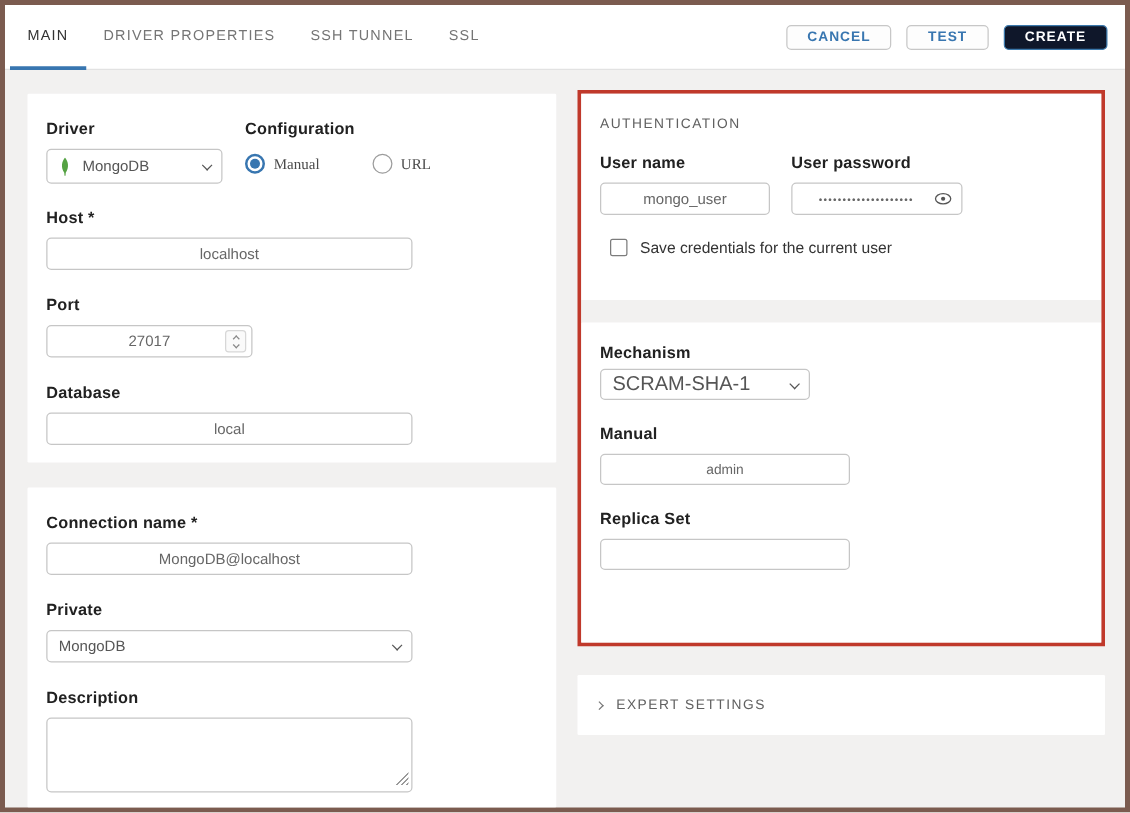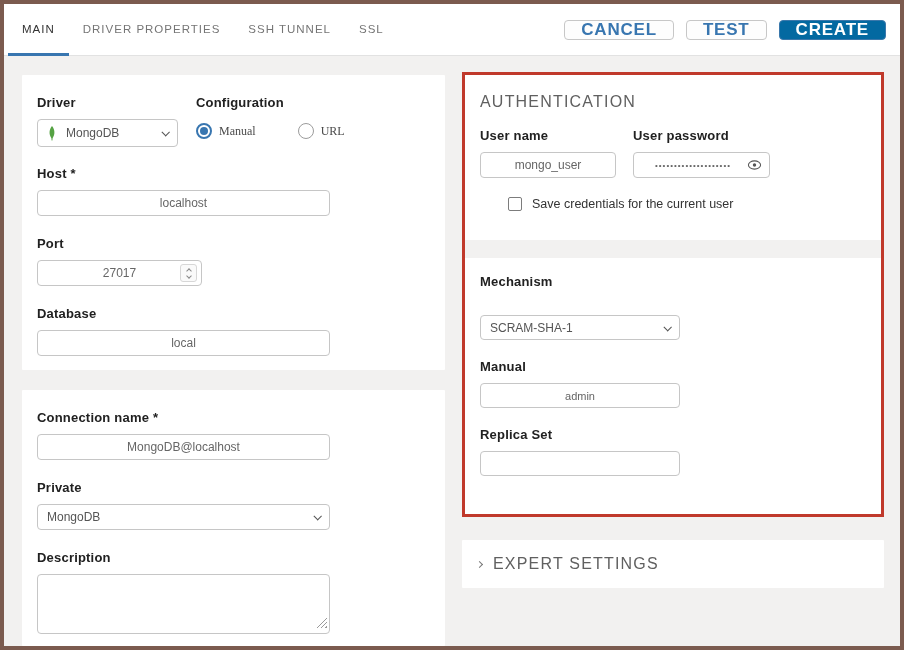--- a/index.html
+++ b/index.html
@@ -8,39 +8,39 @@
 
   .window { position:relative; width:904px; height:650px; border:4px solid #7b5b4f; background:#f2f1f0; overflow:hidden; }
   .inner { position:relative; width:896px; height:642px; }
 
   
   .header { position:absolute; left:0; top:0; width:896px; height:52px; background:#fff; border-bottom:1px solid #e2e2e2; display:flex; align-items:stretch; }
   .tabs { display:flex; align-items:stretch; margin-left:4px; }
   .tab { display:flex; align-items:center; padding:0 14px; font-size:11.5px; letter-spacing:1px; color:#757575; cursor:pointer; border-bottom:3px solid transparent; margin-bottom:-1px; }
   .tab.active { color:#333; border-bottom-color:#3876b0; }
   .actions { margin-left:auto; display:flex; align-items:center; gap:12px; margin-right:14px; }
-  .btn { height:20px; padding:0 16px; border-radius:4px; font-size:17px; font-weight:bold; letter-spacing:0.8px; display:flex; align-items:center; cursor:pointer; font-family:inherit; }
+  .btn { height:20px; padding:0 16px; border-radius:4px; font-size:11px; font-weight:bold; letter-spacing:0.8px; display:flex; align-items:center; cursor:pointer; font-family:inherit; }
   .btn.outline { background:#fdfdfd; border:1px solid #c7c7c7; color:#3876b0; }
-  .btn.primary { background:#0369a1; border:1px solid #3b78ab; color:#fff; }
+  .btn.primary { background:#0f172a; border:1px solid #3b78ab; color:#fff; }
 
   
   .card { position:absolute; background:#fff; border-radius:1px; }
   .card-left-1 { left:18px; top:71px; width:423px; height:295px; }
   .card-left-2 { left:18px; top:386px; width:423px; height:256px; }
   .card-expert { left:458px; top:536px; width:422px; height:48px; display:flex; align-items:center; padding-left:15px; }
 
   .redbox { position:absolute; left:458px; top:68px; width:422px; height:445px; border:3px solid #c0392b; display:flex; flex-direction:column; }
   .redbox .seg-a { background:#fff; height:165px; position:relative; }
   .redbox .seg-gap { background:#f2f1f0; height:18px; }
   .redbox .seg-b { background:#fff; flex:1; position:relative; }
 
   .pad { padding-left:15px; padding-right:15px; }
 
   .label { font-size:13px; font-weight:bold; color:#212121; letter-spacing:0.2px; }
-  .sec-title { font-size:16px; letter-spacing:1.2px; color:#606060; }
+  .sec-title { font-size:11px; letter-spacing:1.2px; color:#606060; }
 
   .input { height:26px; border:1px solid #c6c6c6; border-radius:4px; background:#fff; font-size:12px; color:#666; padding:0 9px; font-family:inherit; display:block;text-align:center; }
   textarea.input { resize:none; padding-top:6px; }
 
   .selectbox { height:26px; border:1px solid #c6c6c6; border-radius:4px; background:#fff; display:flex; align-items:center; padding:0 9px; font-size:12px; color:#555; cursor:pointer; position:relative; }
   .selectbox .sel-text { flex:1; }
 
   .chev { display:inline-block; width:6px; height:6px; border-right:1.6px solid #555; border-bottom:1.6px solid #555; }
   .chev.down { transform:rotate(45deg) translateY(-1px); }
   .chev.right { transform:rotate(-45deg); }
@@ -191,34 +191,34 @@
             <div style="position:relative; width:137px; margin-top:9px;">
               <input class="input" style="width: 137px; font-size: 8px; letter-spacing: 1px; padding-right: 26px;" value="••••••••••••••••••••">
               <svg class="eye" viewBox="0 0 16 14">
                 <ellipse cx="8" cy="7" rx="6.5" ry="4.4" fill="none" stroke="#555" stroke-width="1.1"></ellipse>
                 <circle cx="8" cy="7" r="1.8" fill="#555"></circle>
               </svg>
             </div>
           </div>
         </div>
         <div class="pad" style="margin-top:19px;">
-          <div class="check-row" style="margin-left:28px;">
+          <div class="check-row" style="margin-left:8px;">
             <span class="checkbox"></span>
             <span class="check-lbl">Save credentials for the current user</span>
           </div>
         </div>
       </div>
 
       <div class="seg-gap"></div>
 
       <div class="seg-b">
 
         <div class="pad" style="margin-top:16px;">
           <div class="label">Mechanism</div>
-          <div class="selectbox" style="width:200px; height:25px; margin-top:26px; font-size:12px;">
+          <div class="selectbox" style="width:168px; height:25px; margin-top:6px; font-size:16px;">
             <span class="sel-text">SCRAM-SHA-1</span>
             <i class="chev down"></i>
           </div>
         </div>
 
         <div class="pad" style="margin-top:19px;">
           <div class="label">Manual</div>
           <input class="input" style="width: 200px; height: 25px; margin-top: 9px; font-size: 11px;" value="admin">
         </div>
 

